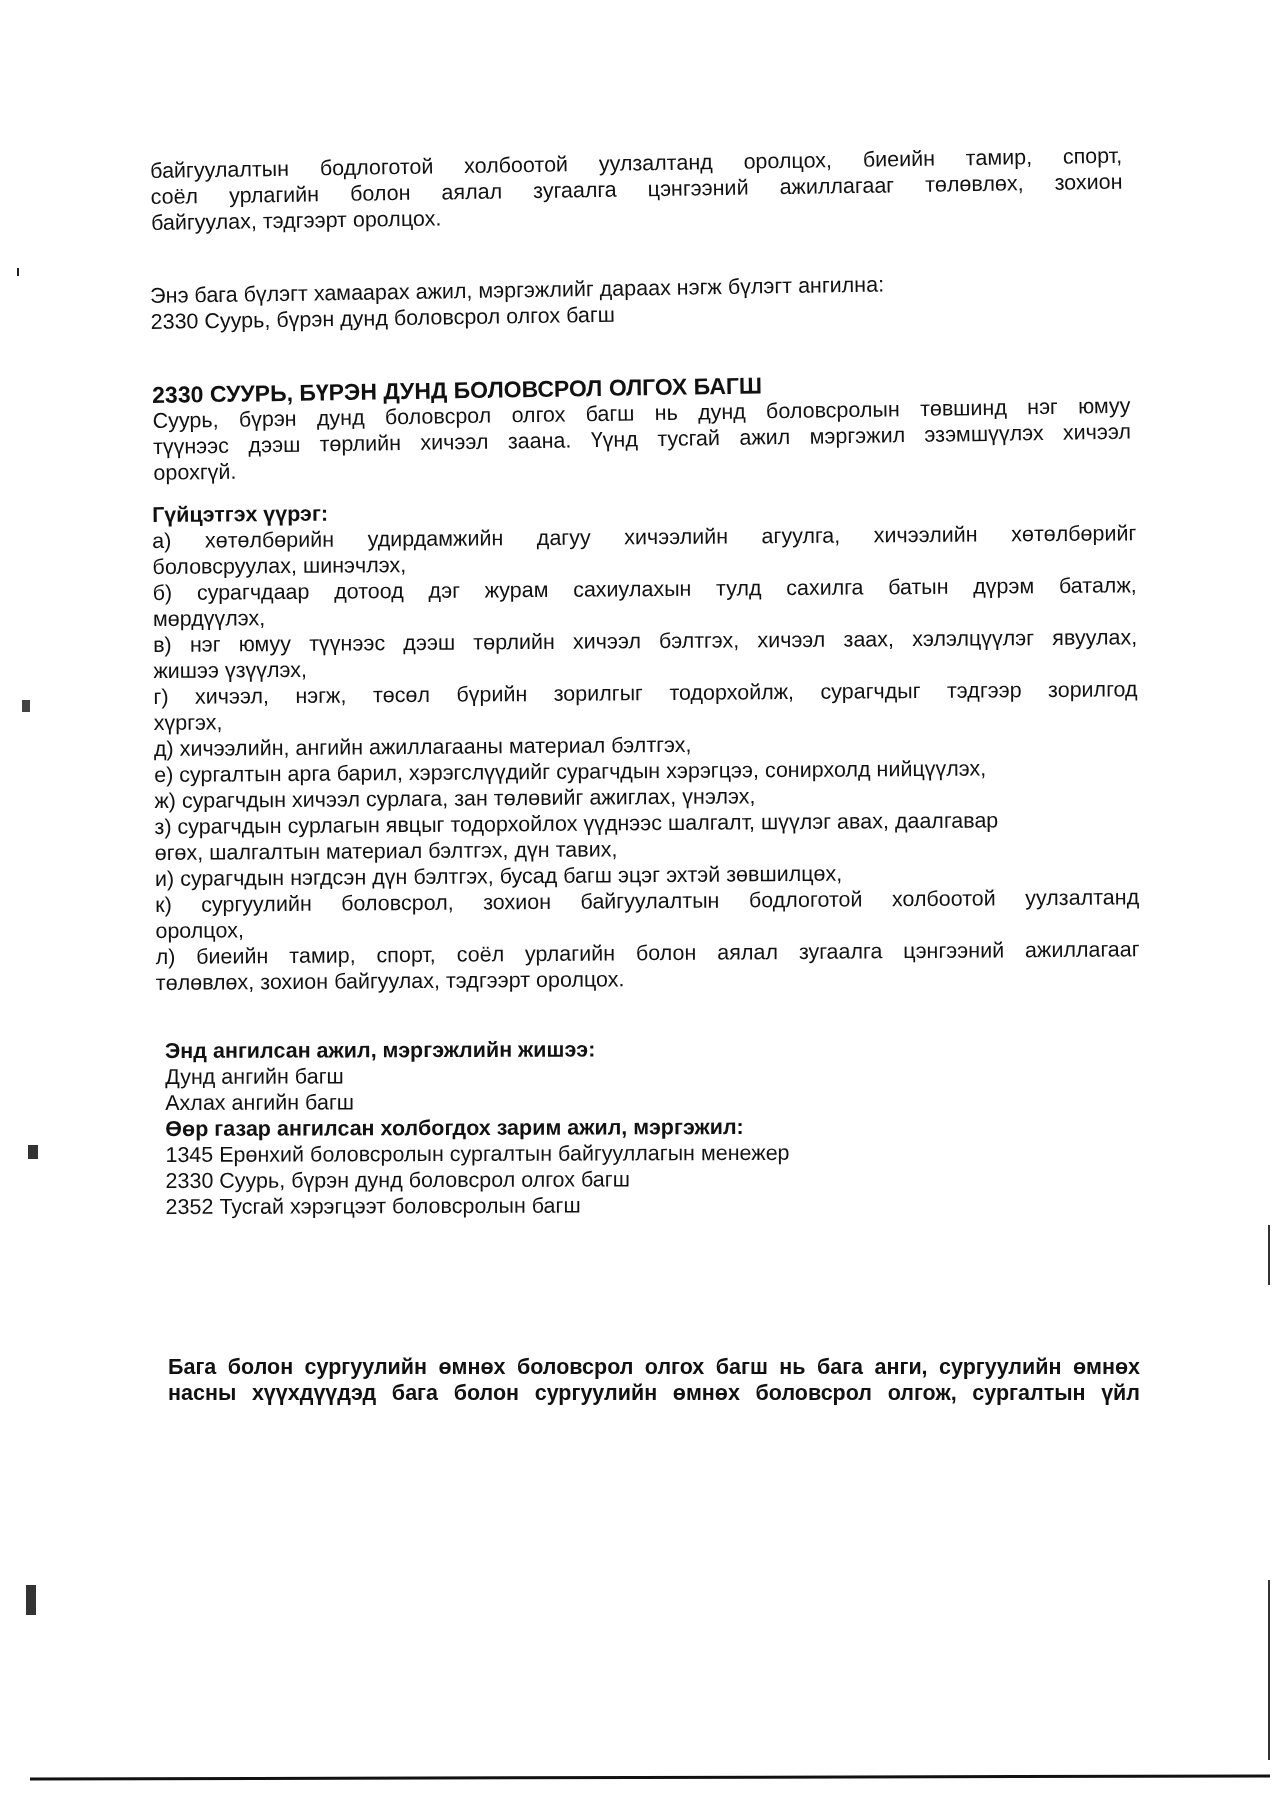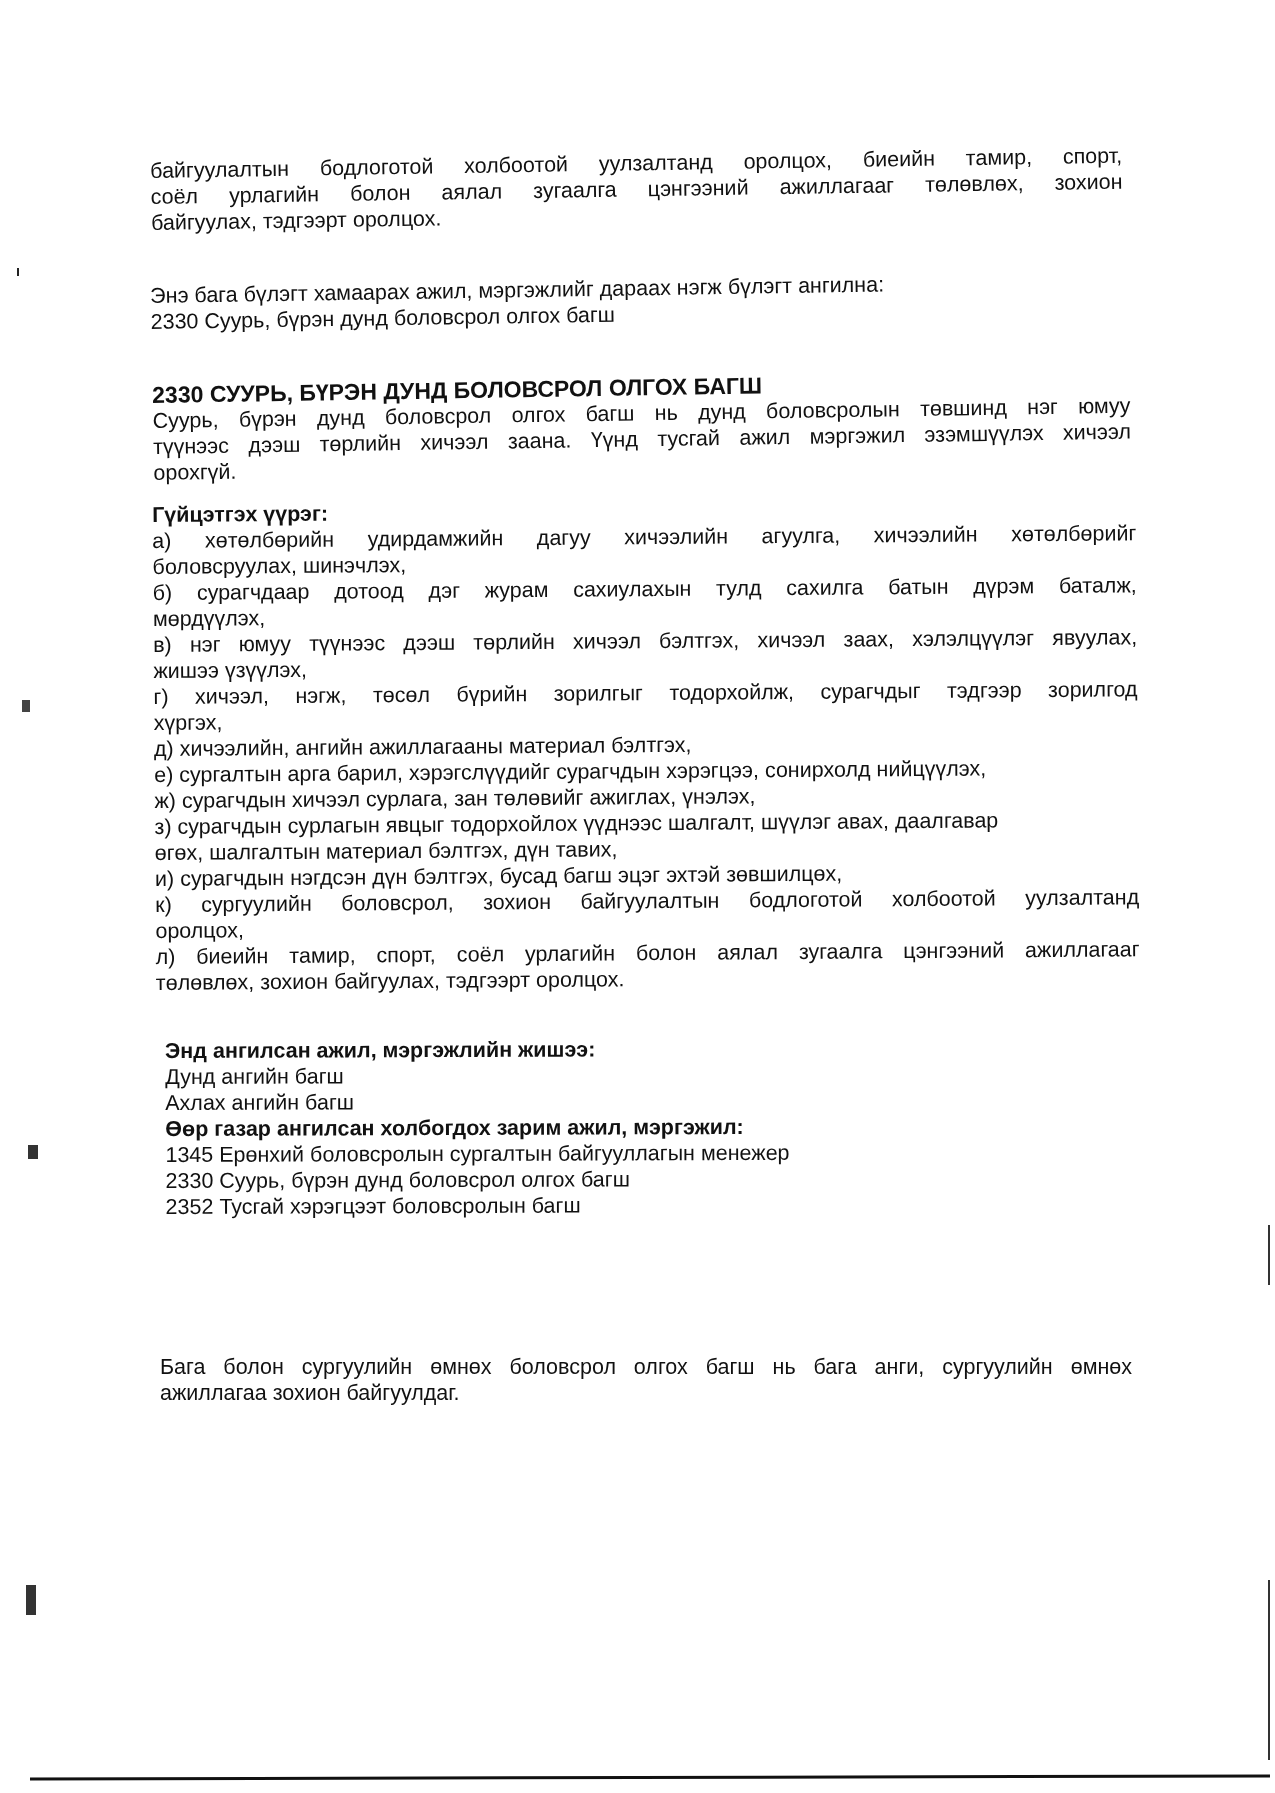--- a/index.html
+++ b/index.html
@@ -77,18 +77,18 @@
     <span class="line bold">Энд ангилсан ажил, мэргэжлийн жишээ:</span>
     <span class="line">Дунд ангийн багш</span>
     <span class="line">Ахлах ангийн багш</span>
     <span class="line bold">Өөр газар ангилсан холбогдох зарим ажил, мэргэжил:</span>
     <span class="line">1345 Ерөнхий боловсролын сургалтын байгууллагын менежер</span>
     <span class="line">2330 Суурь, бүрэн дунд боловсрол олгох багш</span>
     <span class="line">2352 Тусгай хэрэгцээт боловсролын багш</span>
   </div>
 
 
-  <div class="block" style="top:1354px; left:160px; width:972px;">
+  <div class="block" style="top:1354px; left:168px; width:972px;font-weight:bold;">
     <span class="just">Бага болон сургуулийн өмнөх боловсрол олгох багш нь бага анги, сургуулийн өмнөх</span>
-    <span class="line">ажиллагаа зохион байгуулдаг.</span>
+    <span class="just">насны хүүхдүүдэд бага болон сургуулийн өмнөх боловсрол олгож, сургалтын үйл</span>
   </div>
 
 </div>
 
 </body></html>

